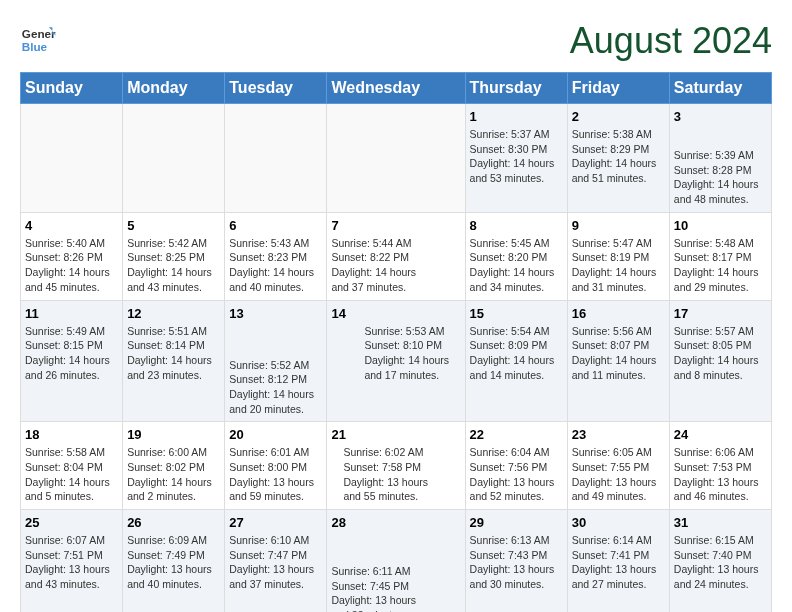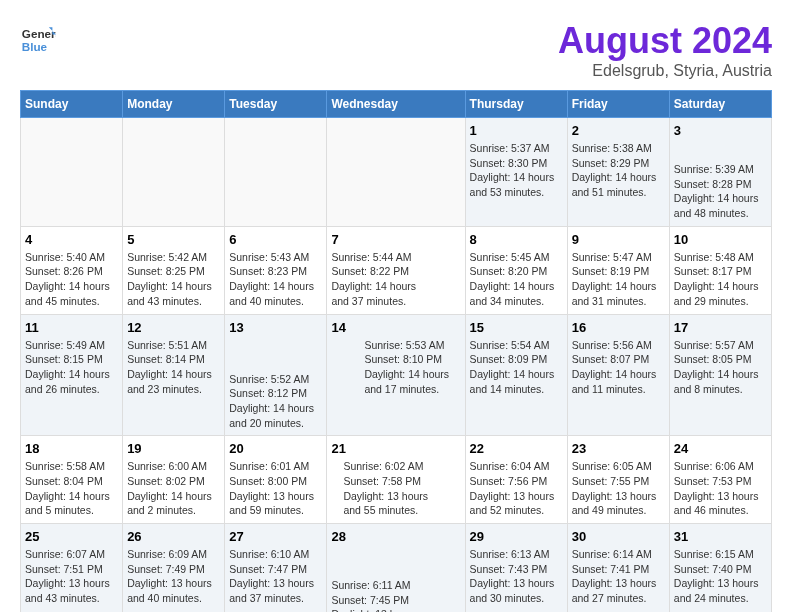--- a/index.html
+++ b/index.html
@@ -23,43 +23,43 @@
     }
     .logo-icon {
       width: 36px;
       height: 36px;
     }
     .title-block {
       text-align: right;
     }
     .title-block h1 {
       font-size: 36px;
-      font-weight: bold;
-      color: #6d28d9;
+      font-weight: normal;
+      color: #14532d;
       text-align: right;
     }
     .title-block h2 {
       font-size: 16px;
       font-weight: normal;
       color: #555;
     }
     table {
       width: 100%;
       border-collapse: collapse;
       font-size: 11px;
     }
     thead tr {
       background-color: #3a7abf;
       color: #fff;
     }
     thead th {
       padding: 6px 4px;
       text-align: left;
       font-weight: bold;
-      font-size: 12px;
+      font-size: 16px;
       border: 1px solid #5a9adf;
     }
     tbody tr {
       vertical-align: top;
     }
     tbody tr:nth-child(odd) {
       background-color: #f0f4f8;
     }
     tbody tr:nth-child(even) {
       background-color: #ffffff;
@@ -91,21 +91,20 @@
 <div class="header">
   <div class="logo">
     <svg class="logo-icon" viewBox="0 0 40 40">
       <text x="2" y="20" font-size="13" font-weight="bold" fill="#333">General</text>
       <text x="2" y="34" font-size="13" font-weight="bold" fill="#4a90d9">Blue</text>
       <polygon points="32,8 40,16 36,16 36,8" fill="#4a90d9"></polygon>
     </svg>
   </div>
   <div class="title-block">
     <h1>August 2024</h1>
-    <h2>Edelsgrub, Styria, Austria</h2>
   </div>
 </div>
 
 <table>
   <thead>
     <tr>
     <th>Sunday</th>
         <th>Monday</th>
         <th>Tuesday</th>
         <th>Wednesday</th>

